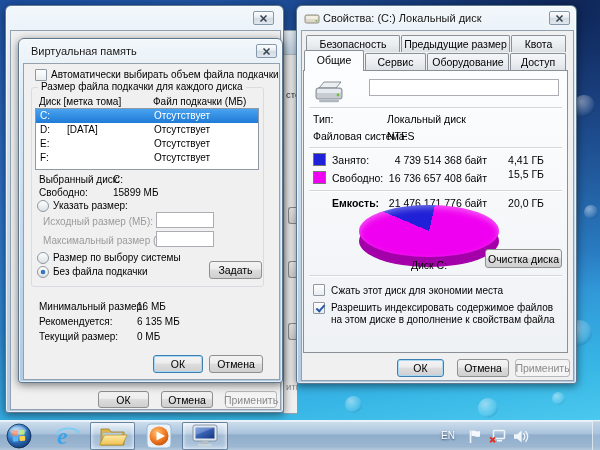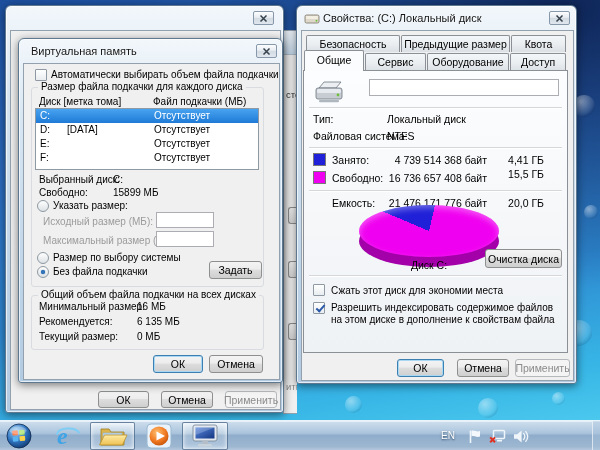--- a/index.html
+++ b/index.html
@@ -194,23 +194,20 @@
     <div class="textbox" style="left:137px; top:173px; width:58px; height:16px;"></div>
     <span class="lbl fs10 gray" style="left:24px; top:196px;">Максимальный размер (МБ):</span>
     <div class="textbox" style="left:137px; top:192px; width:58px; height:16px;"></div>
 
     <div class="radio" style="left:18px; top:213px;"></div>
     <span class="lbl fs10" style="left:34px; top:213px;">Размер по выбору системы</span>
     <div class="radio on" style="left:18px; top:227px;"></div>
     <span class="lbl fs10" style="left:34px; top:227px;">Без файла подкачки</span>
     <div class="btn" style="left:190px; top:222px; width:53px; height:18px;">Задать</div>
 
-    <div class="group" style="left:12px; top:256px; width:233px; height:55px;">
-      <span class="glabel fs10">Общий объем файла подкачки на всех дисках</span>
-    </div>
     <span class="lbl fs10" style="left:20px; top:262px;">Минимальный размер:</span>
     <span class="lbl fs10" style="left:118px; top:262px;">16 МБ</span>
     <span class="lbl fs10" style="left:20px; top:277px;">Рекомендуется:</span>
     <span class="lbl fs10" style="left:118px; top:277px;">6 135 МБ</span>
     <span class="lbl fs10" style="left:20px; top:292px;">Текущий размер:</span>
     <span class="lbl fs10" style="left:118px; top:292px;">0 МБ</span>
 
     <div class="btn default" style="left:134px; top:316px; width:50px; height:18px;">ОК</div>
     <div class="btn" style="left:190px; top:316px; width:54px; height:18px;">Отмена</div>
   </div>
@@ -264,21 +261,21 @@
     <span class="lbl" style="left:35px; top:148px; z-index:6;">Занято:</span>
     <span class="col-bytes" style="left:60px; top:148px; z-index:6;">4 739 514 368 байт</span>
     <span class="col-size" style="left:197px; top:148px; z-index:6;">4,41 ГБ</span>
 
     <div class="legend-sq" style="left:16px; top:165px; background:#f000f0; z-index:6;"></div>
     <span class="lbl" style="left:35px; top:166px; z-index:6;">Свободно:</span>
     <span class="col-bytes" style="left:60px; top:166px; z-index:6;">16 736 657 408 байт</span>
     <span class="col-size" style="left:197px; top:162px; z-index:6;">15,5 ГБ</span>
 
     <div class="sep" style="left:12px; top:184px; width:253px; z-index:6;"></div>
-    <span class="lbl" style="left:35px; top:191px; z-index:6;">Емкость:</span>
+    <span class="lbl" style="left:35px; top:191px; z-index:6;font-weight:bold;">Емкость:</span>
     <span class="col-bytes" style="left:60px; top:191px; z-index:6;">21 476 171 776 байт</span>
     <span class="col-size" style="left:197px; top:191px; z-index:6;">20,0 ГБ</span>
 
     <div class="pie-rim" style="left:62px; top:209px; width:140px; height:52px; z-index:6;"></div>
     <div class="pie-top" style="left:62px; top:199px; width:140px; height:52px; z-index:6;"></div>
     <span class="lbl" style="left:62px; top:253px; width:140px; text-align:center; z-index:6;">Диск C:</span>
     <div class="btn" style="left:188px; top:243px; width:77px; height:19px; z-index:6;">Очистка диска</div>
 
     <div class="sep" style="left:12px; top:269px; width:253px; z-index:6;"></div>
 

